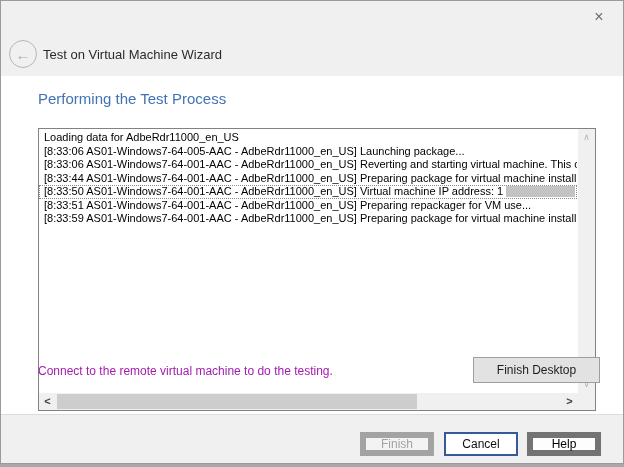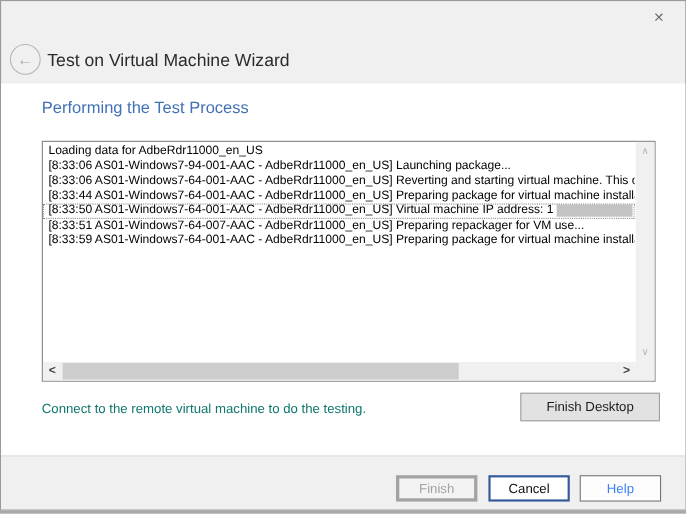--- a/index.html
+++ b/index.html
@@ -20,32 +20,32 @@
     color:#6e6e6e;font-size:16px;line-height:1;cursor:default;
   }
   .back-btn{
     position:absolute;left:8px;top:39px;width:26px;height:26px;
     border:1px solid #b5b5b5;border-radius:50%;
     display:flex;align-items:center;justify-content:center;
     color:#a9a9a9;font-size:15px;line-height:1;background:transparent;
   }
   .win-title{
     position:absolute;left:42px;top:46px;
-    font-size:16px;color:#2b2b2b;white-space:nowrap;
+    font-size:13px;color:#2b2b2b;white-space:nowrap;
   }
   
   .content{
     position:absolute;left:0;top:75px;right:0;height:339px;background:#ffffff;
   }
   .heading{
     position:absolute;left:37px;top:14px;
     font-size:15px;color:#4272b5;white-space:nowrap;
   }
   .logbox{
-    position:absolute;left:37px;top:52px;width:558px;height:219px;
+    position:absolute;left:37px;top:52px;width:558px;height:283px;
     background:#ffffff;border:1px solid #828282;box-sizing:border-box;
   }
   .log-rows{
     position:absolute;left:0;top:2px;right:18px;bottom:18px;overflow:hidden;
   }
   .log-row{
     font-size:11px;line-height:13.5px;height:13.5px;
     padding-left:5px;white-space:nowrap;overflow:hidden;color:#000;
   }
   .log-row.focused{outline:1px dotted #8a8a8a;outline-offset:-1px;display:flex;align-items:center;}
@@ -74,68 +74,68 @@
   }
   .hscroll .arrow.left{left:0;}
   .hscroll .arrow.right{right:0;}
   .hthumb{
     position:absolute;left:18px;top:1px;width:360px;height:15px;background:#cdcdcd;
   }
   .scroll-corner{
     position:absolute;right:0;bottom:0;width:17px;height:17px;background:#f0f0f0;
   }
   .footer-note{
-    position:absolute;left:37px;top:288px;font-size:12px;color:#0f766e;white-space:nowrap;
+    position:absolute;left:37px;top:288px;font-size:12px;color:#a21caf;white-space:nowrap;
   }
   .remote-btn{
     position:absolute;left:472px;top:281px;width:127px;height:26px;
     background:#e2e2e2;border:1px solid #9f9f9f;box-sizing:border-box;
     display:flex;align-items:center;justify-content:center;
     font-size:12px;color:#1c1c1c;font-family:"Liberation Sans", sans-serif;
     padding:0;cursor:default;
   }
   
   .bottombar{
     position:absolute;left:0;right:0;bottom:0;height:48px;
     background:#f0f0f0;border-top:1px solid #dcdcdc;
   }
   .btn{
     position:absolute;top:17px;width:74px;height:24px;box-sizing:border-box;
     display:flex;align-items:center;justify-content:center;
     font-size:12px;font-family:"Liberation Sans", sans-serif;padding:0;cursor:default;
   }
-  .btn-finish{left:359px;background:#f3f3f3;border:3px solid #a3a3a3;color:#a3a3a3;}
+  .btn-finish{left:359px;background:#f3f3f3;border:6px solid #a3a3a3;color:#a3a3a3;}
   .btn-cancel{left:443px;background:#ffffff;border:2px solid #36599a;color:#0f0f0f;}
-  .btn-help{left:526px;background:#fdfdfd;border:1px solid #737373;color:#3b82f6;}
+  .btn-help{left:526px;background:#fdfdfd;border:6px solid #737373;color:#000000;}
 </style>
 </head>
 <body>
 
 <div class="window">
 
   <div class="close-btn">×</div>
   <div class="back-btn">
     <span>←</span>
   </div>
   <div class="win-title">Test on Virtual Machine Wizard</div>
 
   <div class="content">
     <div class="heading">Performing the Test Process</div>
 
     <div class="logbox">
       <div class="log-rows">
         <div class="log-row">Loading data for AdbeRdr11000_en_US</div>
-        <div class="log-row">[8:33:06 AS01-Windows7-94-001-AAC - AdbeRdr11000_en_US] Launching package...</div>
+        <div class="log-row">[8:33:06 AS01-Windows7-64-005-AAC - AdbeRdr11000_en_US] Launching package...</div>
         <div class="log-row">[8:33:06 AS01-Windows7-64-001-AAC - AdbeRdr11000_en_US] Reverting and starting virtual machine. This c</div>
         <div class="log-row">[8:33:44 AS01-Windows7-64-001-AAC - AdbeRdr11000_en_US] Preparing package for virtual machine installa</div>
         <div class="log-row focused">
           <span class="row-text">[8:33:50 AS01-Windows7-64-001-AAC - AdbeRdr11000_en_US] Virtual machine IP address: 1</span>
           <span class="redact"></span>
         </div>
-        <div class="log-row">[8:33:51 AS01-Windows7-64-007-AAC - AdbeRdr11000_en_US] Preparing repackager for VM use...</div>
+        <div class="log-row">[8:33:51 AS01-Windows7-64-001-AAC - AdbeRdr11000_en_US] Preparing repackager for VM use...</div>
         <div class="log-row">[8:33:59 AS01-Windows7-64-001-AAC - AdbeRdr11000_en_US] Preparing package for virtual machine installa</div>
       </div>
 
       <div class="vscroll">
         <div class="arrow up">∧</div>
         <div class="arrow down">∨</div>
       </div>
       <div class="hscroll">
         <div class="arrow left">&lt;</div>
         <div class="hthumb"></div>

